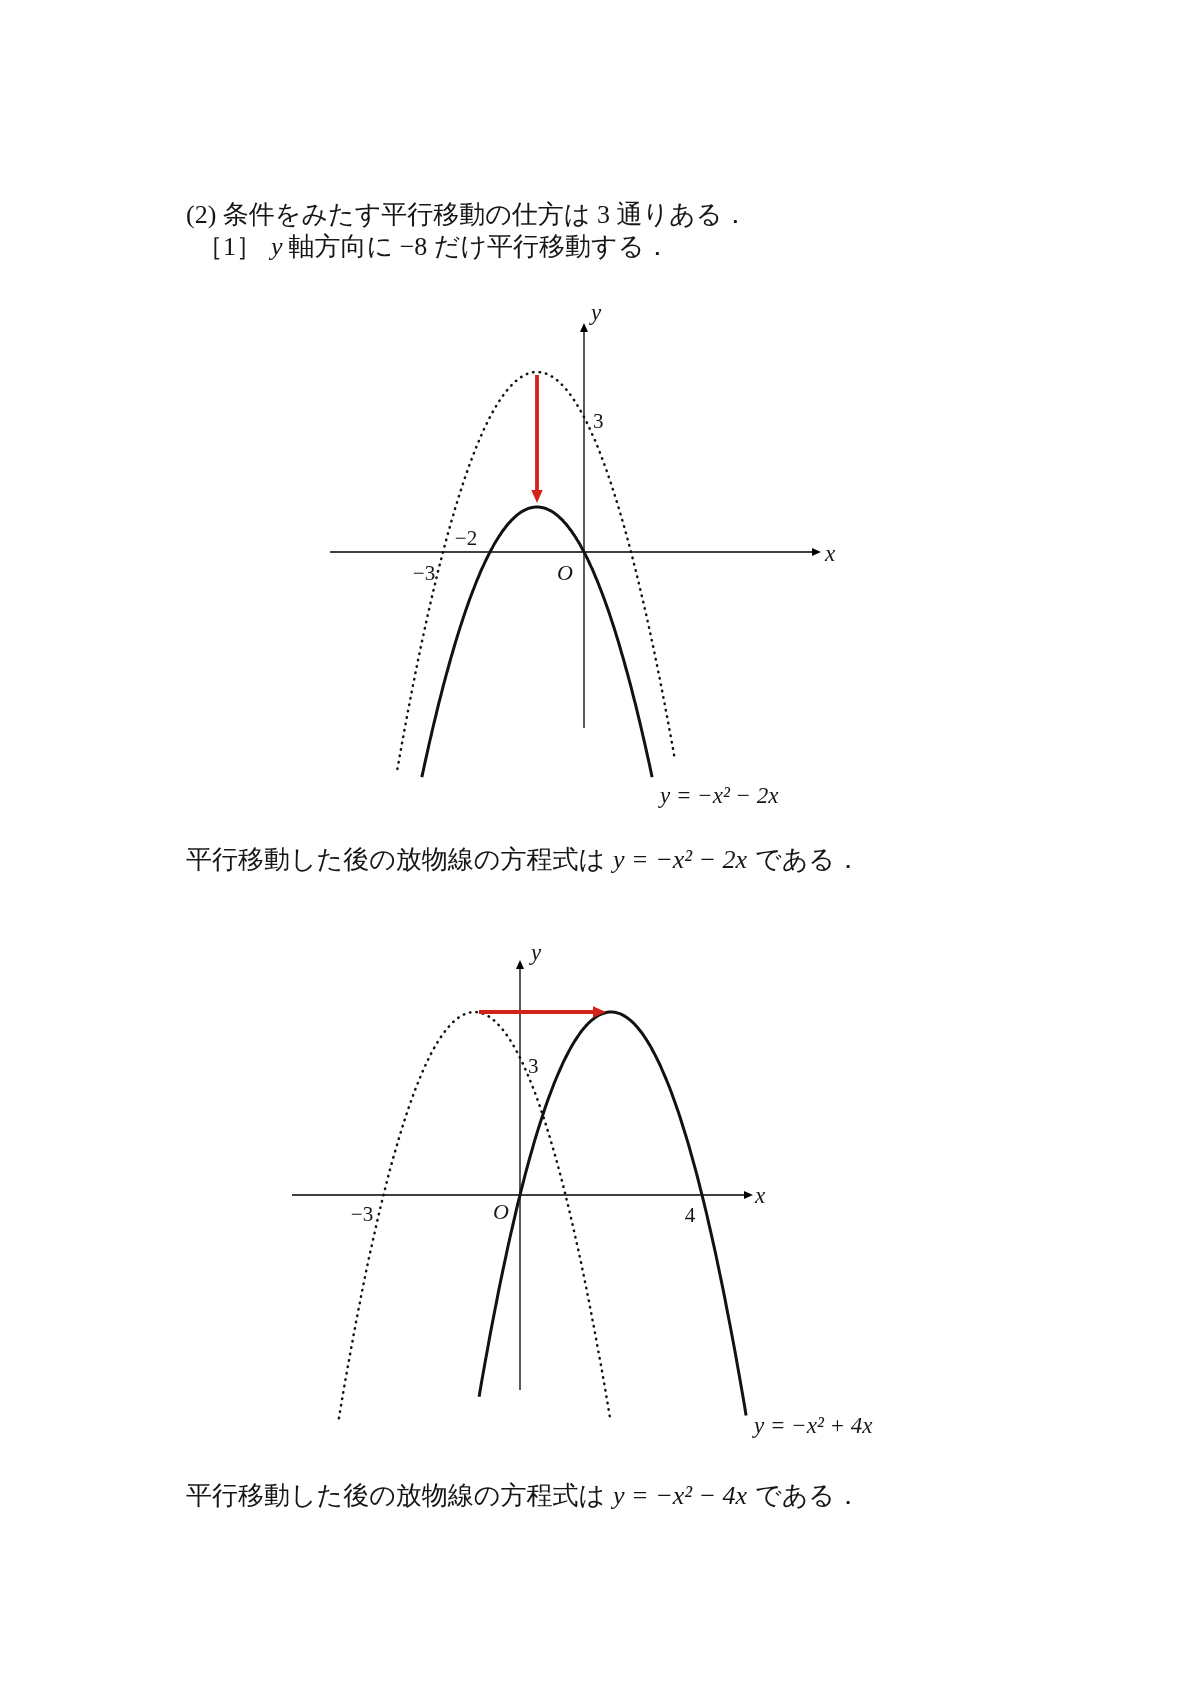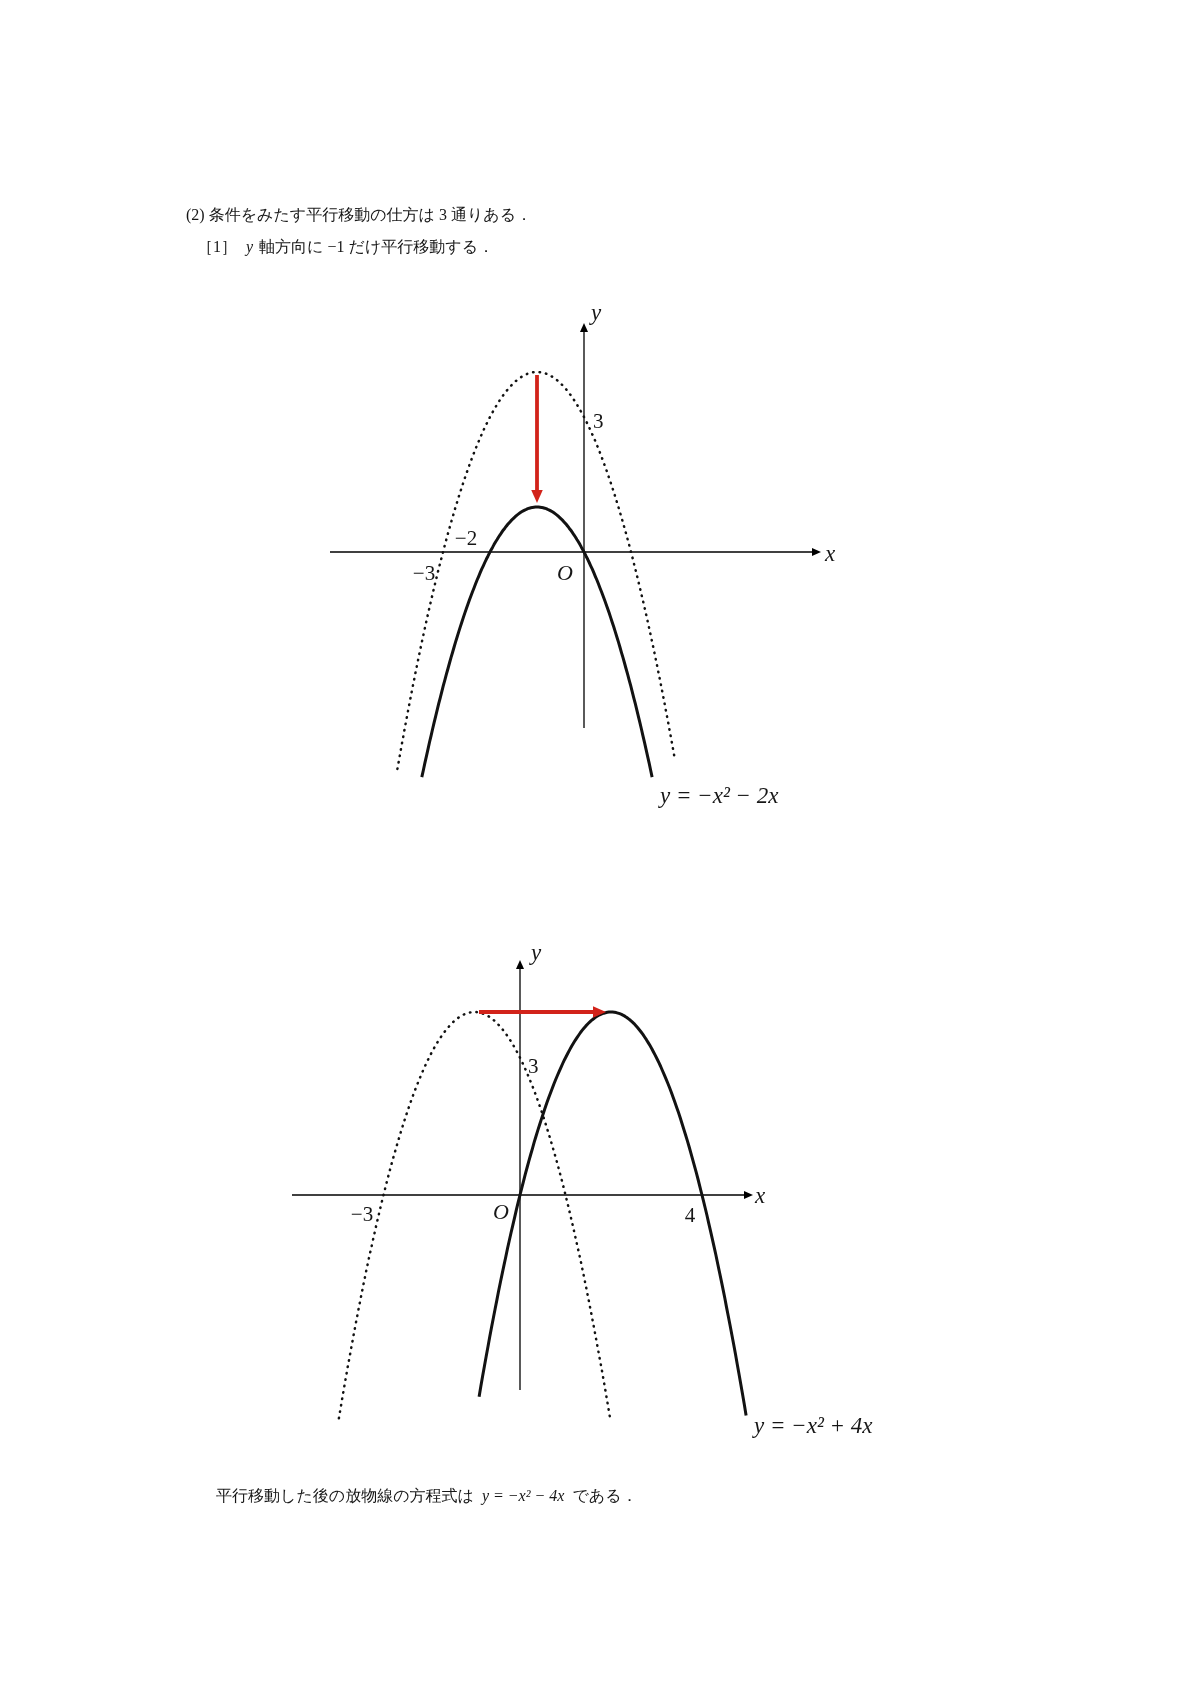--- a/index.html
+++ b/index.html
@@ -1,59 +1,60 @@
 <!DOCTYPE html>
 <html><head>
 <meta charset="utf-8">
 <style>
   html,body{margin:0;padding:0;background:#ffffff;}
   .page{position:relative;width:1200px;height:1696px;background:#ffffff;overflow:hidden;
         font-family:"Liberation Serif","DejaVu Serif",serif;color:#161616;}
-  .tline{position:absolute;margin:0;font-size:16px;line-height:30px;white-space:nowrap;}
+  .tline{position:absolute;margin:0;font-size:26px;line-height:30px;white-space:nowrap;}
   .mvar{font-style:italic;margin:0 6px 0 9px;}
   .mform{font-style:italic;margin:0 8px;}
   .mpre,.mpost,.mbr{font-style:normal;}
   .graph{position:absolute;overflow:visible;}
   .glab{font-family:"Liberation Serif","DejaVu Serif",serif;fill:#161616;}
   .it{font-style:italic;}
   #t1{left:186px;top:200px;}
   #t2{left:197px;top:232px;}
   #t3{left:186px;top:845px;}
   #t4{left:197px;top:877px;}
-  #t5{left:186px;top:1481px;margin-left:30px;}
+  #t5{left:186px;top:1481px;}
   #g1{left:280px;top:268px;}
   #g2{left:270px;top:930px;}
 </style>
 </head>
 <body>
 
 <div class="page">
 
   <p class="tline" id="t1"><span>(2) 条件をみたす平行移動の仕方は 3 通りある．</span></p>
 
-  <p class="tline" id="t2"><span class="mbr">［1］</span><span class="mvar">y</span><span class="mpost">軸方向に −1 だけ平行移動する．</span></p>
+  <p class="tline" id="t2"><span class="mbr">［1］</span><span class="mvar">y</span><span class="mpost">軸方向に −8 だけ平行移動する．</span></p>
 
   <svg class="graph" id="g1" width="580" height="560">
       <line x1="50" y1="284" x2="532" y2="284" stroke="#000" stroke-width="1.3"></line>
       <polygon points="541,284 532,288 532,280" fill="#000"></polygon>
       <line x1="304" y1="460" x2="304" y2="64" stroke="#000" stroke-width="1.3"></line>
       <polygon points="304,55 308,64 300,64" fill="#000"></polygon>
       <polyline points="117.4,500.9 119.3,490.5 121.1,480.2 123.0,470.0 124.8,459.9 126.7,450.0 128.5,440.3 130.4,430.6 132.2,421.2 134.1,411.8 135.9,402.6 137.8,393.5 139.6,384.6 141.5,375.8 143.3,367.2 145.2,358.7 147.0,350.3 148.9,342.1 150.7,334.0 152.6,326.1 154.4,318.3 156.3,310.6 158.1,303.1 160.0,295.7 161.9,288.4 163.7,281.3 165.6,274.3 167.4,267.5 169.3,260.8 171.1,254.3 173.0,247.9 174.8,241.6 176.7,235.5 178.5,229.5 180.4,223.6 182.2,217.9 184.1,212.3 185.9,206.9 187.8,201.6 189.6,196.5 191.5,191.4 193.3,186.6 195.2,181.8 197.0,177.2 198.9,172.8 200.7,168.5 202.6,164.3 204.4,160.3 206.3,156.4 208.1,152.6 210.0,149.0 211.9,145.5 213.7,142.2 215.6,139.0 217.4,135.9 219.3,133.0 221.1,130.2 223.0,127.6 224.8,125.1 226.7,122.7 228.5,120.5 230.4,118.4 232.2,116.5 234.1,114.7 235.9,113.0 237.8,111.5 239.6,110.1 241.5,108.9 243.3,107.8 245.2,106.8 247.0,106.0 248.9,105.3 250.7,104.8 252.6,104.4 254.4,104.1 256.3,104.0 258.1,104.0 260.0,104.2 261.9,104.5 263.7,104.9 265.6,105.5 267.4,106.2 269.3,107.1 271.1,108.1 273.0,109.2 274.8,110.5 276.7,111.9 278.5,113.4 280.4,115.1 282.2,117.0 284.1,118.9 285.9,121.0 287.8,123.3 289.6,125.7 291.5,128.2 293.3,130.9 295.2,133.7 297.0,136.7 298.9,139.7 300.7,143.0 302.6,146.3 304.4,149.8 306.3,153.5 308.1,157.3 310.0,161.2 311.8,165.3 313.7,169.5 315.6,173.8 317.4,178.3 319.3,183.0 321.1,187.7 323.0,192.6 324.8,197.7 326.7,202.9 328.5,208.2 330.4,213.7 332.2,219.3 334.1,225.0 335.9,230.9 337.8,236.9 339.6,243.1 341.5,249.4 343.3,255.8 345.2,262.4 347.0,269.1 348.9,276.0 350.7,283.0 352.6,290.1 354.4,297.4 356.3,304.8 358.1,312.4 360.0,320.1 361.8,327.9 363.7,335.9 365.6,344.0 367.4,352.3 369.3,360.7 371.1,369.2 373.0,377.9 374.8,386.7 376.7,395.7 378.5,404.8 380.4,414.0 382.2,423.4 384.1,432.9 385.9,442.6 387.8,452.4 389.6,462.3 391.5,472.4 393.3,482.6 395.2,493.0" fill="none" stroke="#121212" stroke-linejoin="round" stroke-width="2.5" stroke-dasharray="0.5 6" stroke-linecap="round"></polyline>
       <polyline points="141.8,509.1 143.4,502.0 144.9,494.9 146.5,487.9 148.0,481.1 149.5,474.3 151.1,467.6 152.6,461.0 154.1,454.6 155.7,448.2 157.2,441.9 158.7,435.7 160.3,429.6 161.8,423.6 163.3,417.7 164.9,411.9 166.4,406.2 168.0,400.5 169.5,395.0 171.0,389.6 172.6,384.3 174.1,379.0 175.6,373.9 177.2,368.8 178.7,363.9 180.2,359.1 181.8,354.3 183.3,349.6 184.8,345.1 186.4,340.6 187.9,336.2 189.4,332.0 191.0,327.8 192.5,323.7 194.1,319.7 195.6,315.8 197.1,312.0 198.7,308.3 200.2,304.7 201.7,301.2 203.3,297.8 204.8,294.5 206.3,291.3 207.9,288.2 209.4,285.1 210.9,282.2 212.5,279.4 214.0,276.6 215.5,274.0 217.1,271.5 218.6,269.0 220.2,266.7 221.7,264.4 223.2,262.2 224.8,260.2 226.3,258.2 227.8,256.3 229.4,254.6 230.9,252.9 232.4,251.3 234.0,249.8 235.5,248.4 237.0,247.1 238.6,245.9 240.1,244.8 241.6,243.8 243.2,242.9 244.7,242.1 246.3,241.4 247.8,240.7 249.3,240.2 250.9,239.8 252.4,239.4 253.9,239.2 255.5,239.0 257.0,239.0 258.5,239.0 260.1,239.2 261.6,239.4 263.1,239.8 264.7,240.2 266.2,240.7 267.7,241.4 269.3,242.1 270.8,242.9 272.4,243.8 273.9,244.8 275.4,245.9 277.0,247.1 278.5,248.4 280.0,249.8 281.6,251.3 283.1,252.9 284.6,254.6 286.2,256.3 287.7,258.2 289.2,260.2 290.8,262.2 292.3,264.4 293.8,266.7 295.4,269.0 296.9,271.5 298.5,274.0 300.0,276.6 301.5,279.4 303.1,282.2 304.6,285.1 306.1,288.2 307.7,291.3 309.2,294.5 310.7,297.8 312.3,301.2 313.8,304.7 315.3,308.3 316.9,312.0 318.4,315.8 319.9,319.7 321.5,323.7 323.0,327.8 324.6,332.0 326.1,336.2 327.6,340.6 329.2,345.1 330.7,349.6 332.2,354.3 333.8,359.0 335.3,363.9 336.8,368.8 338.4,373.9 339.9,379.0 341.4,384.3 343.0,389.6 344.5,395.0 346.0,400.5 347.6,406.2 349.1,411.9 350.7,417.7 352.2,423.6 353.7,429.6 355.3,435.7 356.8,441.9 358.3,448.2 359.9,454.6 361.4,461.0 362.9,467.6 364.5,474.3 366.0,481.1 367.5,487.9 369.1,494.9 370.6,502.0 372.1,509.1" fill="none" stroke="#121212" stroke-linejoin="round" stroke-width="3"></polyline>
       <line x1="257" y1="107" x2="257" y2="224" stroke="#d2231a" stroke-width="3.8"></line>
       <polygon points="257,235 251.25,222 262.75,222" fill="#d2231a"></polygon>
       <text x="316" y="52" text-anchor="middle" font-size="23" class="it glab">y</text>
       <text x="550" y="293" text-anchor="middle" font-size="23" class="it glab">x</text>
       <text x="313" y="160" text-anchor="start" font-size="21" class="glab">3</text>
       <text x="186" y="277" text-anchor="middle" font-size="21" class="glab">−2</text>
       <text x="144" y="312" text-anchor="middle" font-size="21" class="glab">−3</text>
       <text x="285" y="312" text-anchor="middle" font-size="22" class="it glab">O</text>
       <text x="380" y="535" text-anchor="start" font-size="23" class="it glab">y = −x² − 2x</text>
     </svg>
 
+  <p class="tline" id="t3"><span class="mpre">平行移動した後の放物線の方程式は</span><span class="mform">y = −x² − 2x</span><span class="mpost">である．</span></p>
 
 
   <svg class="graph" id="g2" width="660" height="520">
       <line x1="22" y1="265" x2="474" y2="265" stroke="#000" stroke-width="1.3"></line>
       <polygon points="483,265 474,269 474,261" fill="#000"></polygon>
       <line x1="250" y1="460" x2="250" y2="39" stroke="#000" stroke-width="1.3"></line>
       <polygon points="250,30 254,39 246,39" fill="#000"></polygon>
       <polyline points="68.9,488.3 70.7,477.5 72.5,466.9 74.3,456.4 76.1,446.1 77.9,435.9 79.8,425.9 81.6,416.0 83.4,406.2 85.2,396.6 87.0,387.2 88.8,377.8 90.6,368.7 92.4,359.6 94.2,350.8 96.0,342.0 97.8,333.4 99.6,325.0 101.5,316.7 103.3,308.5 105.1,300.5 106.9,292.6 108.7,284.9 110.5,277.3 112.3,269.9 114.1,262.6 115.9,255.4 117.7,248.4 119.5,241.6 121.3,234.8 123.1,228.3 125.0,221.8 126.8,215.5 128.6,209.4 130.4,203.4 132.2,197.6 134.0,191.9 135.8,186.3 137.6,180.9 139.4,175.6 141.2,170.5 143.0,165.5 144.8,160.7 146.6,156.0 148.5,151.4 150.3,147.0 152.1,142.7 153.9,138.6 155.7,134.7 157.5,130.8 159.3,127.1 161.1,123.6 162.9,120.2 164.7,117.0 166.5,113.9 168.3,110.9 170.2,108.1 172.0,105.4 173.8,102.9 175.6,100.5 177.4,98.3 179.2,96.2 181.0,94.2 182.8,92.4 184.6,90.7 186.4,89.2 188.2,87.9 190.0,86.6 191.8,85.5 193.7,84.6 195.5,83.8 197.3,83.2 199.1,82.7 200.9,82.3 202.7,82.1 204.5,82.0 206.3,82.1 208.1,82.3 209.9,82.7 211.7,83.2 213.5,83.8 215.3,84.6 217.2,85.5 219.0,86.6 220.8,87.9 222.6,89.2 224.4,90.7 226.2,92.4 228.0,94.2 229.8,96.2 231.6,98.3 233.4,100.5 235.2,102.9 237.0,105.4 238.8,108.1 240.7,110.9 242.5,113.9 244.3,117.0 246.1,120.2 247.9,123.6 249.7,127.1 251.5,130.8 253.3,134.7 255.1,138.6 256.9,142.7 258.7,147.0 260.5,151.4 262.4,156.0 264.2,160.7 266.0,165.5 267.8,170.5 269.6,175.6 271.4,180.9 273.2,186.3 275.0,191.9 276.8,197.6 278.6,203.4 280.4,209.4 282.2,215.5 284.0,221.8 285.9,228.3 287.7,234.8 289.5,241.6 291.3,248.4 293.1,255.4 294.9,262.6 296.7,269.9 298.5,277.3 300.3,284.9 302.1,292.6 303.9,300.5 305.7,308.5 307.5,316.7 309.4,325.0 311.2,333.4 313.0,342.0 314.8,350.8 316.6,359.6 318.4,368.7 320.2,377.8 322.0,387.2 323.8,396.6 325.6,406.2 327.4,416.0 329.2,425.9 331.1,435.9 332.9,446.1 334.7,456.4 336.5,466.9 338.3,477.5 340.1,488.3" fill="none" stroke="#121212" stroke-linejoin="round" stroke-width="2.5" stroke-dasharray="0.5 6" stroke-linecap="round"></polyline>
       <polyline points="209.1,466.8 210.8,456.4 212.6,446.3 214.4,436.2 216.2,426.3 218.0,416.6 219.7,407.0 221.5,397.5 223.3,388.2 225.1,379.0 226.9,369.9 228.6,361.0 230.4,352.2 232.2,343.6 234.0,335.1 235.8,326.8 237.5,318.5 239.3,310.5 241.1,302.5 242.9,294.8 244.7,287.1 246.4,279.6 248.2,272.2 250.0,265.0 251.8,257.9 253.6,250.9 255.3,244.1 257.1,237.5 258.9,230.9 260.7,224.5 262.5,218.3 264.2,212.2 266.0,206.2 267.8,200.4 269.6,194.7 271.4,189.1 273.2,183.7 274.9,178.5 276.7,173.3 278.5,168.3 280.3,163.5 282.1,158.8 283.8,154.2 285.6,149.8 287.4,145.5 289.2,141.4 291.0,137.3 292.7,133.5 294.5,129.7 296.3,126.2 298.1,122.7 299.9,119.4 301.6,116.2 303.4,113.2 305.2,110.3 307.0,107.6 308.8,105.0 310.5,102.5 312.3,100.2 314.1,98.0 315.9,95.9 317.7,94.0 319.4,92.3 321.2,90.6 323.0,89.2 324.8,87.8 326.6,86.6 328.3,85.5 330.1,84.6 331.9,83.8 333.7,83.2 335.5,82.7 337.3,82.3 339.0,82.1 340.8,82.0 342.6,82.1 344.4,82.3 346.2,82.6 347.9,83.1 349.7,83.7 351.5,84.4 353.3,85.3 355.1,86.4 356.8,87.5 358.6,88.9 360.4,90.3 362.2,91.9 364.0,93.6 365.7,95.5 367.5,97.5 369.3,99.7 371.1,102.0 372.9,104.4 374.6,107.0 376.4,109.7 378.2,112.6 380.0,115.6 381.8,118.7 383.5,122.0 385.3,125.4 387.1,129.0 388.9,132.7 390.7,136.5 392.4,140.5 394.2,144.6 396.0,148.9 397.8,153.3 399.6,157.8 401.4,162.5 403.1,167.3 404.9,172.3 406.7,177.4 408.5,182.6 410.3,188.0 412.0,193.5 413.8,199.2 415.6,205.0 417.4,210.9 419.2,217.0 420.9,223.2 422.7,229.6 424.5,236.1 426.3,242.7 428.1,249.5 429.8,256.4 431.6,263.5 433.4,270.7 435.2,278.0 437.0,285.5 438.7,293.1 440.5,300.9 442.3,308.8 444.1,316.8 445.9,325.0 447.6,333.3 449.4,341.8 451.2,350.4 453.0,359.1 454.8,368.0 456.5,377.1 458.3,386.2 460.1,395.5 461.9,405.0 463.7,414.5 465.5,424.3 467.2,434.1 469.0,444.1 470.8,454.3 472.6,464.6 474.4,475.0 476.1,485.6" fill="none" stroke="#121212" stroke-linejoin="round" stroke-width="3"></polyline>
       <line x1="209" y1="82" x2="325" y2="82" stroke="#d2231a" stroke-width="3.8"></line>

